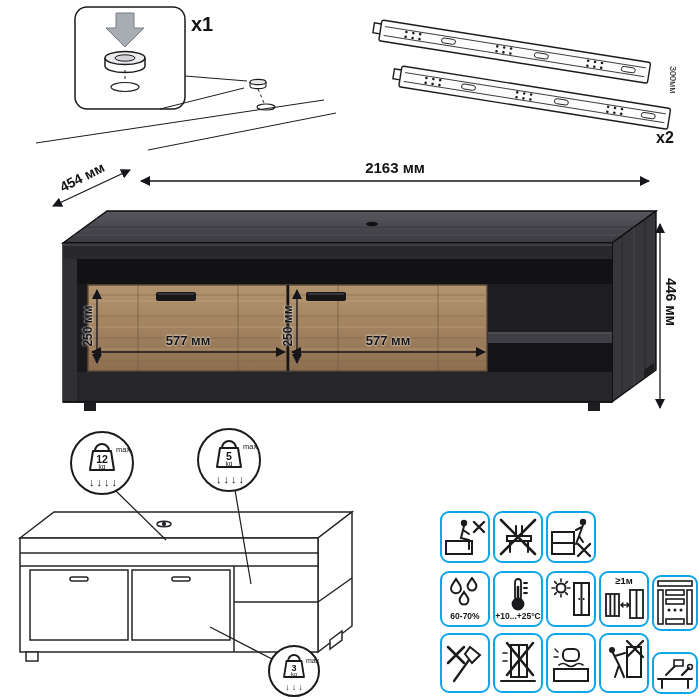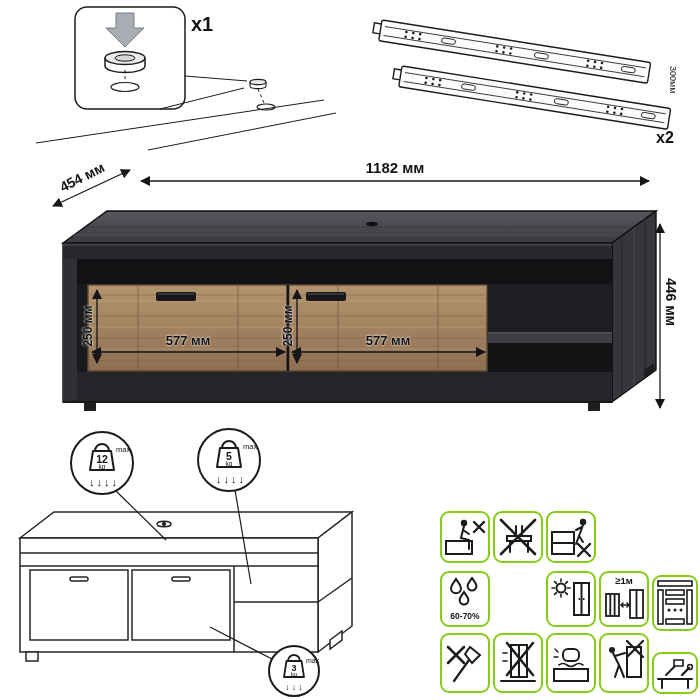--- a/index.html
+++ b/index.html
@@ -2,21 +2,21 @@
 <html><head>
 <meta charset="utf-8">
 <style>
   html,body{margin:0;padding:0;background:#fff;}
   .stage{position:relative;width:700px;height:700px;background:#fff;overflow:hidden;
          font-family:"Liberation Sans",sans-serif;color:#141417;}
   .stage > svg{position:absolute;left:0;top:0;}
   .label{position:absolute;font-weight:bold;color:#141417;white-space:nowrap;line-height:1;}
   .halo{text-shadow:0 1px 2px rgba(255,255,255,.6),0 -1px 2px rgba(255,255,255,.6);}
   .vert{writing-mode:vertical-rl;}
-  .tile{position:absolute;box-sizing:border-box;border:2px solid #84cc16;border-radius:9px;
+  .tile{position:absolute;box-sizing:border-box;border:2px solid #0ea5e9;border-radius:9px;
         background:#fff;display:flex;flex-direction:column;align-items:center;justify-content:center;}
   .tile svg{display:block;}
   .cap{font-size:8.5px;font-weight:bold;line-height:1;margin-top:1px;white-space:nowrap;}
   .capTop{font-size:9.5px;font-weight:bold;line-height:1;margin-bottom:1px;}
   svg text{font-family:"Liberation Sans",sans-serif;fill:#141417;}
 </style>
 </head>
 <body>
 
 <div class="stage">
@@ -261,21 +261,21 @@
       <path d="M288,661 A6,6 0 0 1 300,661" fill="none" stroke-width="1.8"></path>
       <path d="M286.5,661 L301.5,661 L304,677 L284,677 Z" stroke-width="1.8" stroke-linejoin="round"></path>
       <text x="294" y="670.5" font-size="9" font-weight="bold" text-anchor="middle" stroke="none">3</text>
       <text x="294" y="676" font-size="5.8" text-anchor="middle" stroke="none">kg</text>
       <text x="306" y="663" font-size="7" stroke="none">max</text>
       <text x="295" y="690" font-size="9" letter-spacing="2" text-anchor="middle" stroke="none">↓↓↓</text>
     </g>
   </g>
 </svg>
 
-<div class="label" style="left:300px;top:160px;width:190px;text-align:center;font-size:15px;">1182 мм</div>
+<div class="label" style="left:300px;top:160px;width:190px;text-align:center;font-size:15px;">2163 мм</div>
 <div class="label" style="left:40px;top:170px;width:84px;text-align:center;font-size:14px;transform:rotate(-27deg);">454 мм</div>
 <div class="label vert" style="left:664px;top:278px;font-size:14px;">446 мм</div>
 <div class="label halo" style="left:64px;top:320px;width:48px;text-align:center;font-size:12px;transform:rotate(-90deg);">250 мм</div>
 <div class="label halo" style="left:138px;top:334px;width:100px;text-align:center;font-size:13px;">577 мм</div>
 <div class="label halo" style="left:264px;top:320px;width:48px;text-align:center;font-size:12px;transform:rotate(-90deg);">250 мм</div>
 <div class="label halo" style="left:338px;top:334px;width:100px;text-align:center;font-size:13px;">577 мм</div>
 <div class="label" style="left:191px;top:14px;font-size:20px;">x1</div>
 <div class="label" style="left:640px;top:130px;font-size:16px;margin-left:16px;">x2</div>
 <div class="label vert" style="left:668px;top:66px;font-size:9px;font-weight:normal;">300мм</div>
 
@@ -306,20 +306,29 @@
   </svg>
 </div>
 
 <div class="tile" style="left:440px;top:571px;width:50px;height:56px;">
   <svg width="40" height="34" viewBox="0 0 40 34" fill="#fff" stroke="#1b1b1e" stroke-width="2">
     <path d="M11,2 c2.5,4.2 5,5.8 5,9.2 a5,5 0 1 1 -10,0 c0,-3.4 2.5,-5 5,-9.2 z"></path>
     <path d="M27,1 c2.2,3.7 4.4,5.1 4.4,8.1 a4.4,4.4 0 1 1 -8.8,0 c0,-3 2.2,-4.4 4.4,-8.1 z"></path>
     <path d="M19,15 c2.2,3.7 4.4,5.1 4.4,8.1 a4.4,4.4 0 1 1 -8.8,0 c0,-3 2.2,-4.4 4.4,-8.1 z"></path>
   </svg>
   <div class="cap">60-70%</div>
+</div>
+<div class="tile" style="left:493px;top:571px;width:50px;height:56px;">
+  <svg width="40" height="34" viewBox="0 0 40 34" fill="none" stroke="#1b1b1e" stroke-width="1.8" stroke-linecap="round">
+    <rect x="17" y="2" width="6" height="21" rx="3"></rect>
+    <circle cx="20" cy="27" r="5.5" fill="#1b1b1e"></circle>
+    <line x1="20" y1="10" x2="20" y2="24" stroke-width="2.6"></line>
+    <path d="M26,6 L29,6 M26,11 L29,11 M26,16 L29,16"></path>
+  </svg>
+  <div class="cap">+10...+25°C</div>
 </div>
 <div class="tile" style="left:546px;top:571px;width:50px;height:56px;">
   <svg width="42" height="44" viewBox="0 0 42 44" fill="none" stroke="#1b1b1e" stroke-width="2" stroke-linecap="round">
     <circle cx="11" cy="11" r="4.5"></circle>
     <path d="M11,2 L11,4.5 M11,17.5 L11,20 M2,11 L4.5,11 M17.5,11 L20,11 M4.6,4.6 L6.4,6.4 M15.6,15.6 L17.4,17.4 M17.4,4.6 L15.6,6.4 M4.6,17.4 L6.4,15.6" stroke-width="1.6"></path>
     <rect x="24" y="6" width="15" height="32"></rect>
     <line x1="31.5" y1="6" x2="31.5" y2="38"></line>
     <circle cx="29.3" cy="22" r="1" fill="#1b1b1e" stroke="none"></circle>
         <circle cx="33.7" cy="22" r="1" fill="#1b1b1e" stroke="none"></circle>
   </svg>

